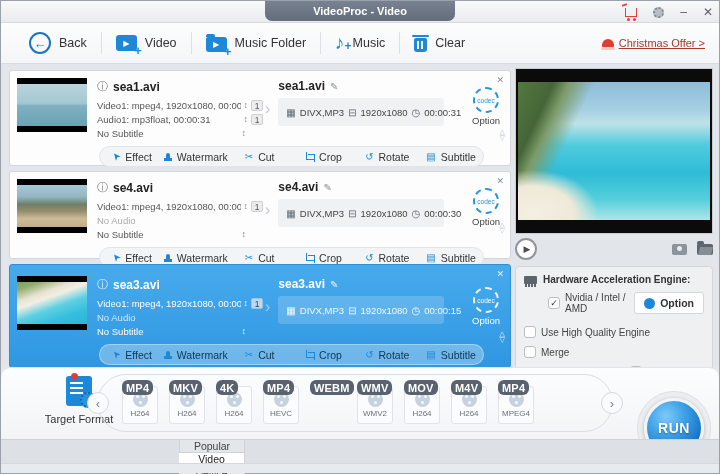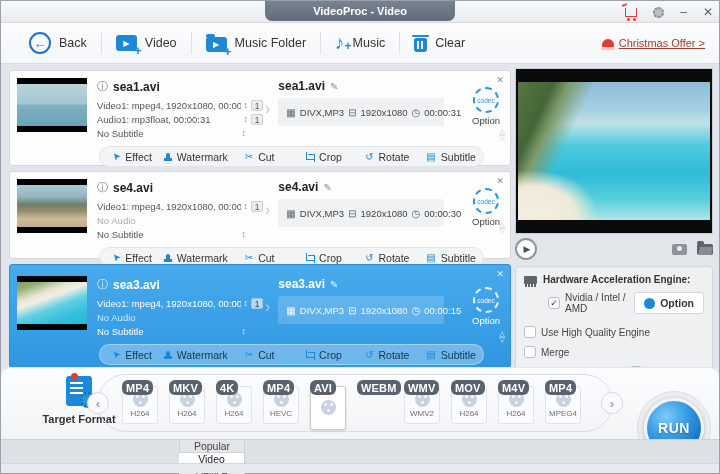--- a/index.html
+++ b/index.html
@@ -159,21 +159,21 @@
   
   .bottom-bar { position:absolute; left:0; right:0; bottom:34px; height:72px;
     background:linear-gradient(#fcfdfe,#f2f4f6); border-top:1px solid #e2e5e9; border-radius:10px 10px 0 0; }
   .tf-block { position:absolute; left:36px; top:8px; width:84px; text-align:center; }
   .tf-icon { width:26px; height:30px; margin:0 auto; background:#1e88d8; border-radius:3px; position:relative; }
   .tf-icon::before { content:""; position:absolute; left:4px; top:6px; width:13px; height:2px; background:#fff;
     box-shadow:0 5px 0 #fff, 0 10px 0 #fff; }
   .tf-icon::after { content:""; position:absolute; right:-4px; bottom:-2px; width:12px; height:12px;
     border:2.5px dotted #1565b8; border-radius:50%; background:#2b93dd; }
   .tf-dot { position:absolute; right:14px; top:-3px; width:7px; height:7px; background:#e03c31; border-radius:50%; }
-  .tf-label { font-size:11px; font-weight:bold; color:#333; margin-top:7px; }
+  .tf-label { font-size:11px; font-weight:normal; color:#333; margin-top:7px; }
   .fmt-pill { position:absolute; left:96px; top:6px; width:516px; height:58px;
     border:1px solid #dadde2; border-radius:29px; }
   .fmt-arrow { position:absolute; top:50%; transform:translateY(-50%); width:22px; height:22px; border:1px solid #d6dade;
     background:#fafbfc; border-radius:50%; color:#7d838b; font-size:13px; display:flex; align-items:center; justify-content:center; }
   .fmt-arrow.left { left:-11px; }
   .fmt-arrow.right { right:-11px; }
   .fmt-strip { position:absolute; left:24px; right:24px; top:5px; display:flex; gap:9px; }
   .fmt-item { width:38px; position:relative; padding-top:6px; }
   .fmt-card { width:36px; height:38px; background:#fbfcfd; border:1px solid #e0e3e8; border-radius:3px;
     display:flex; flex-direction:column; align-items:center; justify-content:center; gap:2px; }
@@ -581,27 +581,20 @@
             </div>
           <span class="fmt-tag">4K</span>
         </div>
         <div class="fmt-item">
           <div class="fmt-card">
               <span class="reel"></span>
               <span class="fmt-codec">HEVC</span>
             </div>
           <span class="fmt-tag">MP4</span>
         </div>
-        <div class="fmt-item selected">
-          <div class="fmt-card">
-              <span class="reel"></span>
-              <span class="fmt-codec"></span>
-            </div>
-          <span class="fmt-tag">AVI</span>
-        </div>
         <div class="fmt-item">
           <span class="fmt-tag">WEBM</span>
         </div>
         <div class="fmt-item">
           <div class="fmt-card">
               <span class="reel"></span>
               <span class="fmt-codec">WMV2</span>
             </div>
           <span class="fmt-tag">WMV</span>
         </div>

